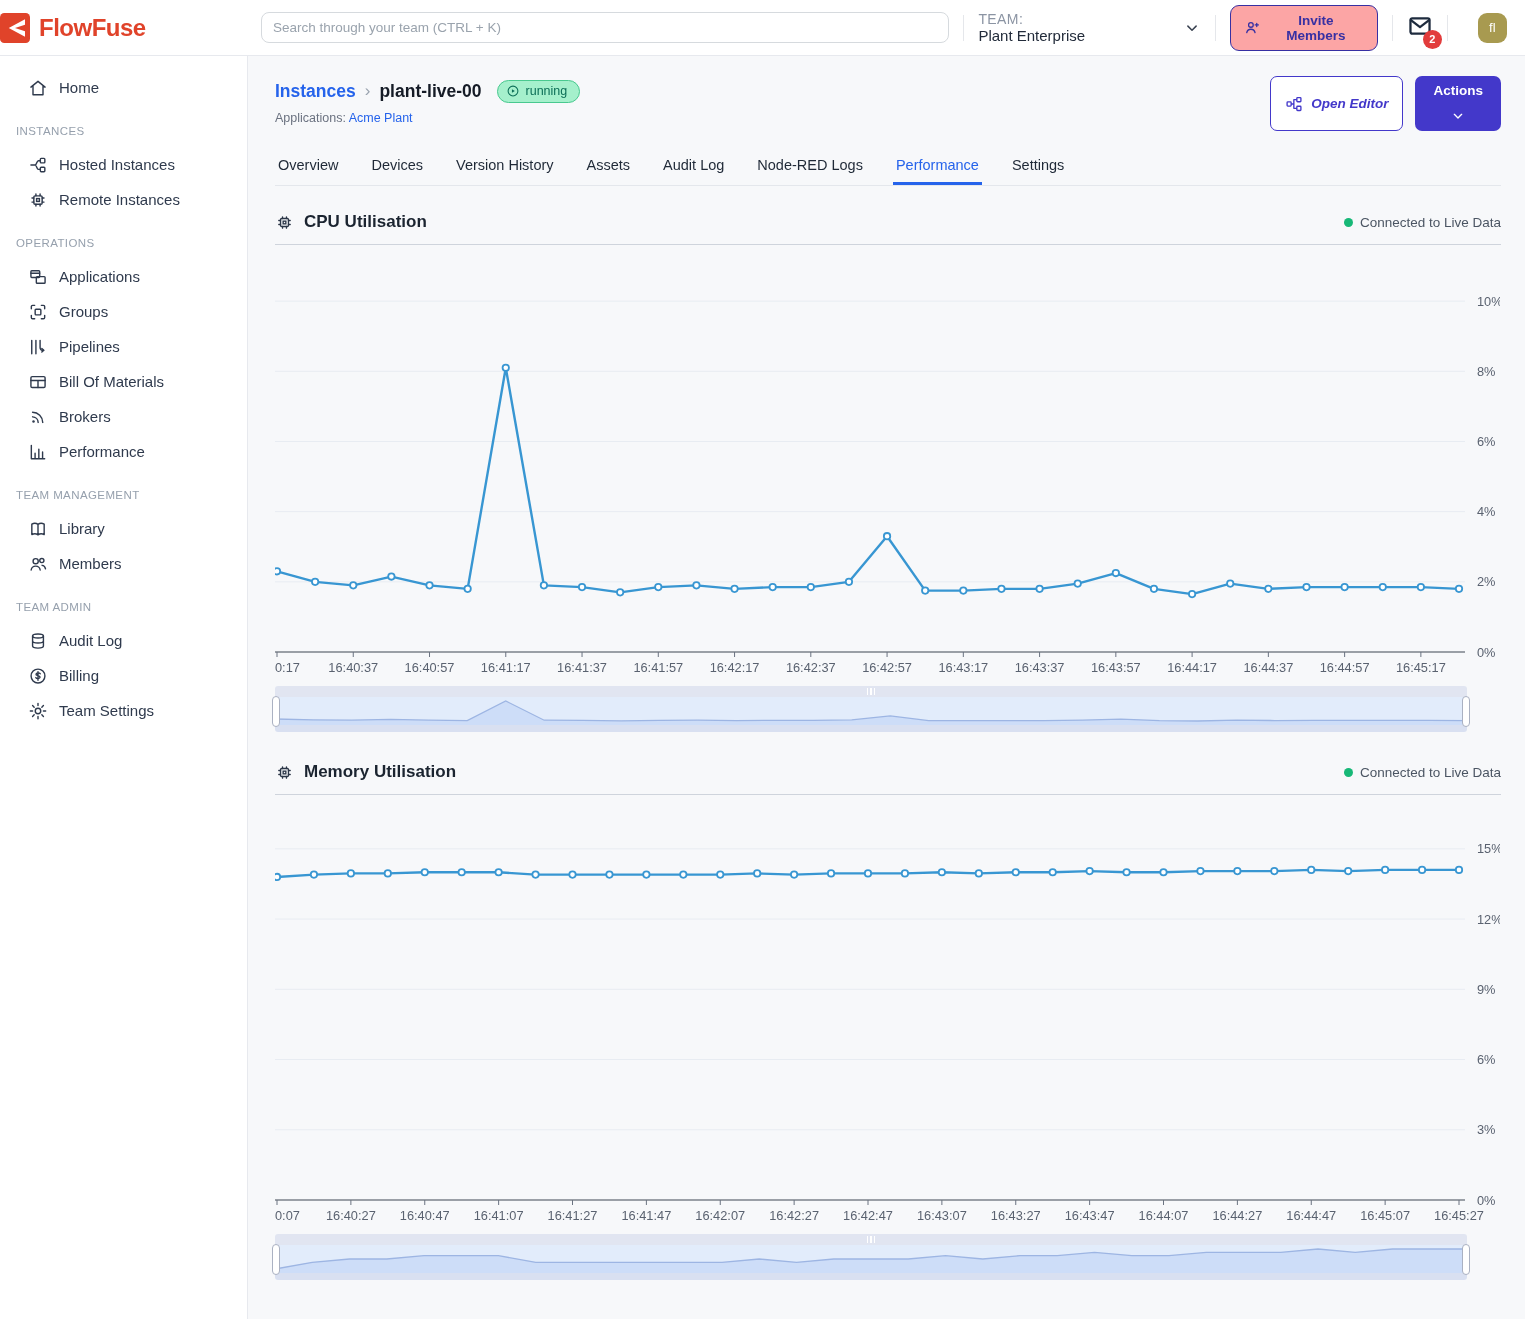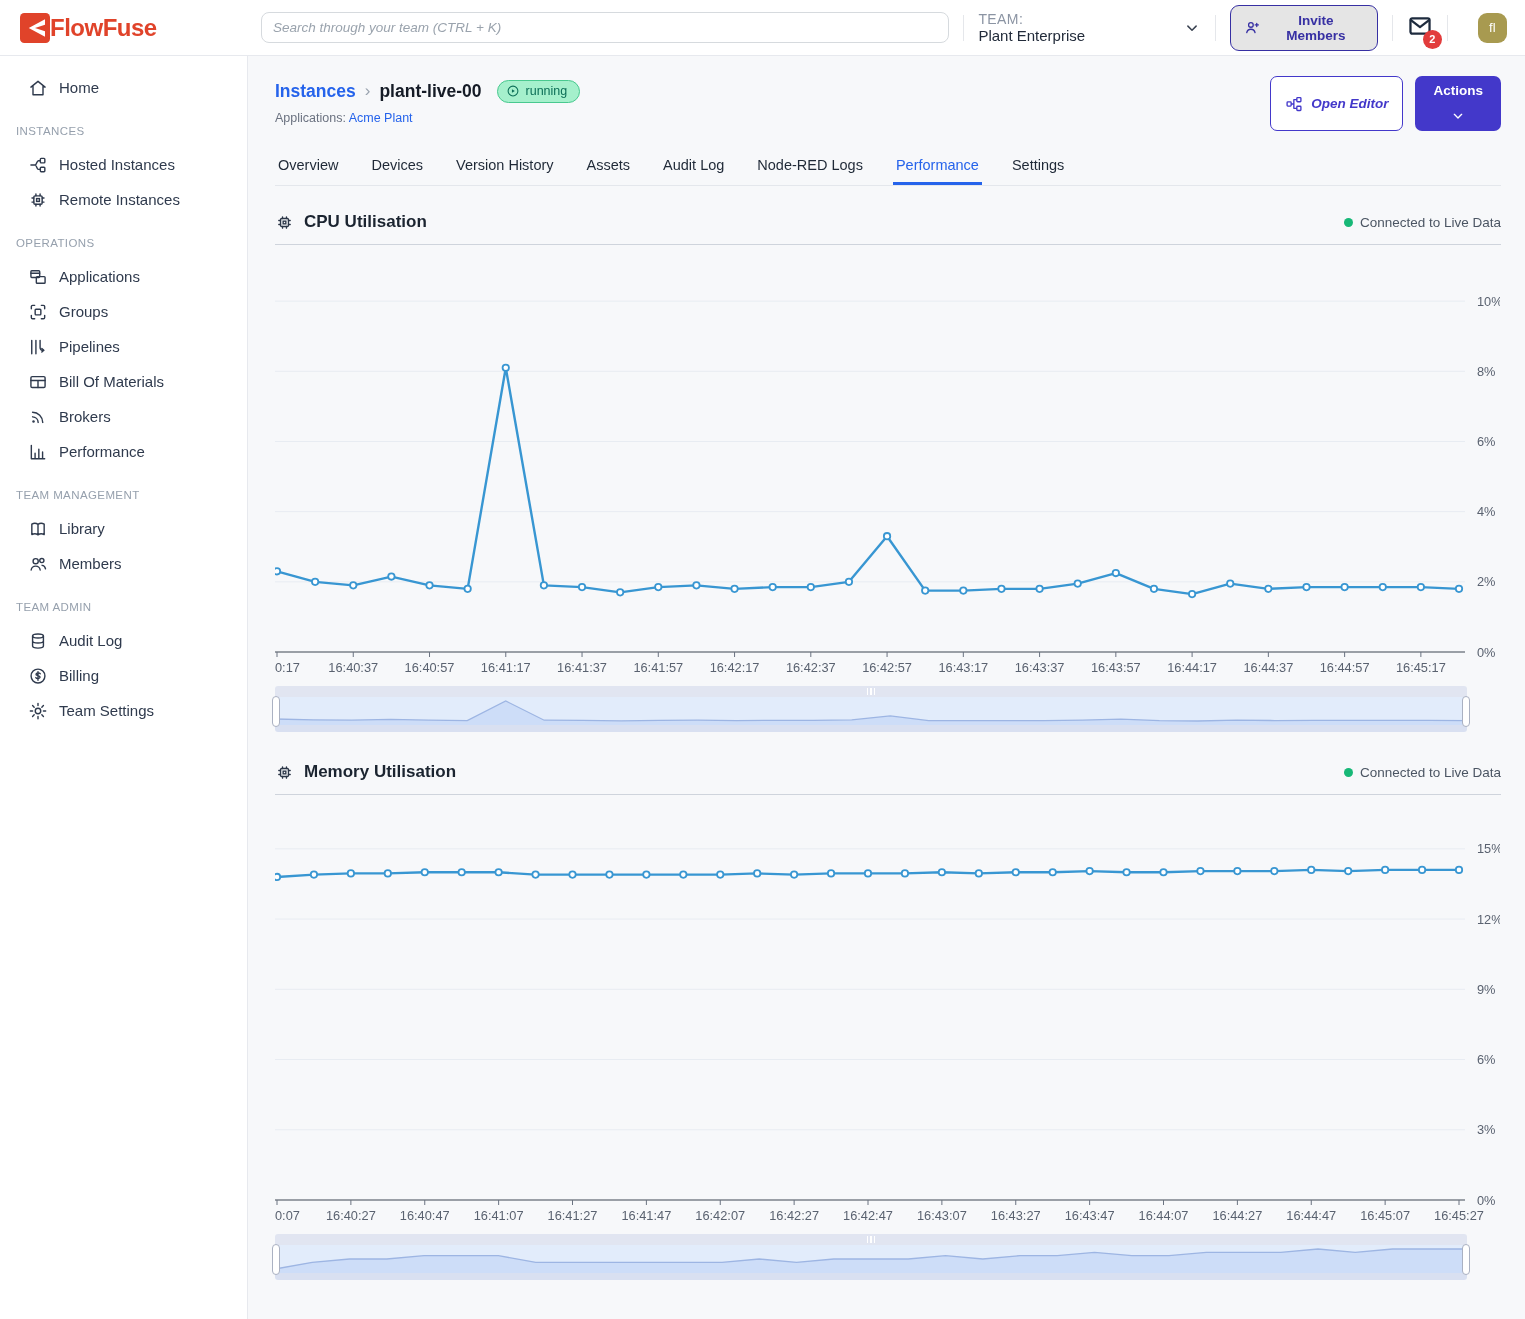--- a/index.html
+++ b/index.html
@@ -1,32 +1,32 @@
 <!DOCTYPE html>
 <html><head>
 <meta charset="utf-8">
 <style>
   * { margin:0; padding:0; box-sizing:border-box; }
   html,body { width:1525px; height:1319px; background:#fff; font-family:"Liberation Sans",sans-serif; color:#2f3a4d; overflow:hidden; }
 
   
   .topbar { height:56px; display:flex; align-items:center; border-bottom:1px solid #e7e9ee; background:#fff; }
-  .brand { width:248px; flex:0 0 248px; display:flex; align-items:center; padding-left:20px; }
+  .brand { width:248px; flex:0 0 248px; display:flex; align-items:center; gap:9px; }
   .brand .logo { width:30px; height:30px; }
   .brand .brand-name { font-size:24px; font-weight:bold; color:#e0432a; letter-spacing:-0.5px; }
-  .search { margin-left:13px; width:700px; height:31px; border:1px solid #d6dade; border-radius:8px; padding:0 11px; font-size:13.5px; color:#374151; outline:none; background:#fff;font-style:italic; }
+  .search { margin-left:13px; width:700px; height:31px; border:1px solid #d6dade; border-radius:8px; padding:0 11px; font-size:13.5px; color:#374151; outline:none; background:#fff; }
   .search::placeholder { color:#9aa3ad; }
   .top-right { margin-left:auto; display:flex; align-items:center; padding-right:18px; }
   .vdiv { width:1px; height:26px; background:#e5e7eb; margin:0 14px; }
   .team-select { display:flex; align-items:center; width:228px; cursor:pointer; }
   .team-text { display:flex; flex-direction:column; }
   .team-label { font-size:14px; color:#8b94a3; letter-spacing:.4px; }
   .team-name { font-size:15px; color:#222b3a; }
   .team-select .icon-chevron { margin-left:auto; width:18px; height:18px; color:#394150; }
-  .invite-btn { display:flex; align-items:center; gap:8px; border:1.6px solid #3730a3; color:#3730a3; background:#e5e5e5; border-radius:9px; padding:7px 13px; font-size:13.5px; font-weight:bold; cursor:pointer; }
+  .invite-btn { display:flex; align-items:center; gap:8px; border:1.6px solid #3730a3; color:#3730a3; background:#fca5a5; border-radius:9px; padding:7px 13px; font-size:13.5px; font-weight:bold; cursor:pointer; }
   .invite-btn svg { width:17px; height:17px; }
   .mail-wrap { position:relative; cursor:pointer; }
   .mail-wrap svg { width:26px; height:26px; color:#1e2b3e; }
   .mail-badge { position:absolute; right:-9px; bottom:-6px; width:19px; height:19px; border-radius:50%; background:#e23c3c; color:#fff; font-size:11px; font-weight:bold; display:flex; align-items:center; justify-content:center; }
   .avatar { width:30px; height:30px; border-radius:9px; background:#a89a50; color:#fff; font-size:13px; display:flex; align-items:center; justify-content:center; cursor:pointer; margin-left:16px; }
 
   
   .shell { display:flex; height:1263px; }
   .sidebar { width:248px; flex:0 0 248px; background:#fff; border-right:1px solid #e7e9ee; padding-top:14px; }
   .side-item { display:flex; align-items:center; gap:11px; height:35px; padding-left:28px; font-size:15px; color:#2f3a4d; cursor:pointer; }

